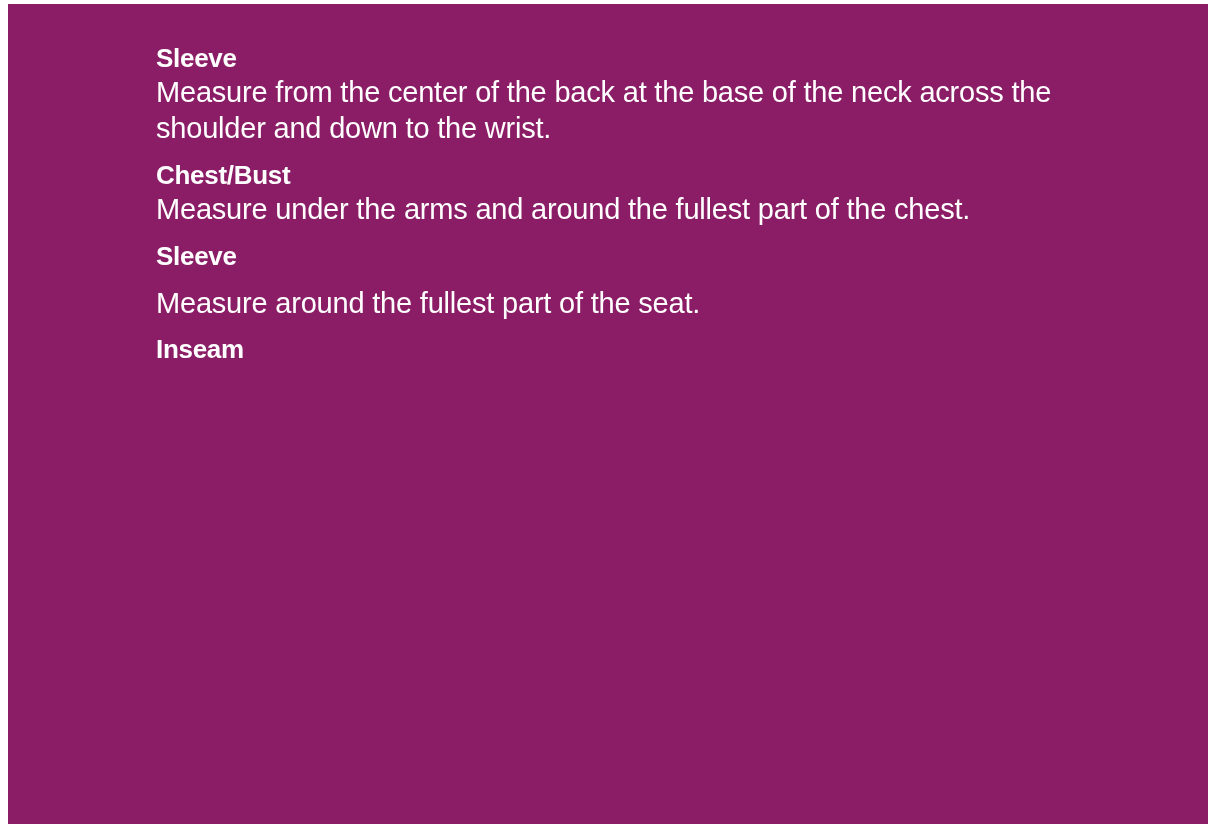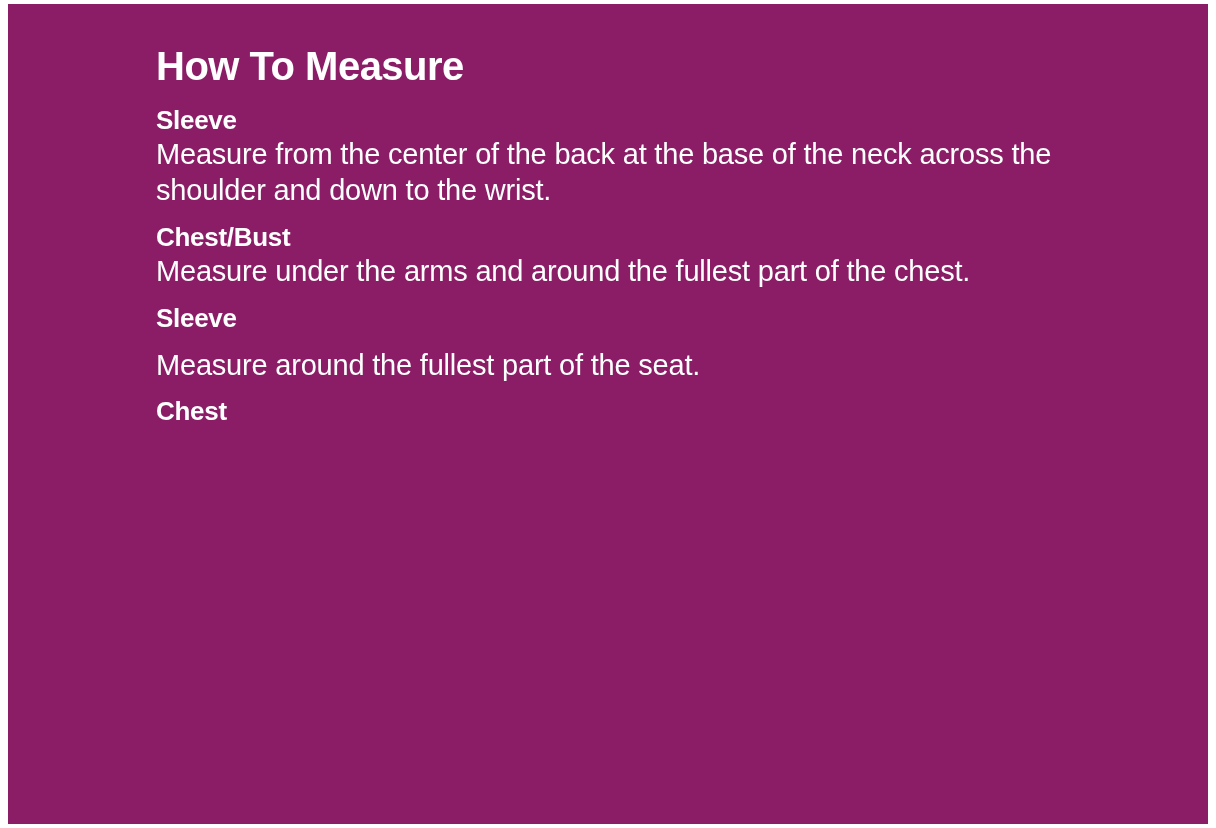--- a/index.html
+++ b/index.html
@@ -48,21 +48,20 @@
     font-weight: normal;
     line-height: 1.24;
     letter-spacing: -0.2px;
     max-width: 950px;
   }
 </style>
 </head>
 <body>
 
 <div class="panel">
-  <h1 class="panel-title">How To Measure</h1>
 
 
   <div class="entry">
     <div class="entry-term">Sleeve</div>
     <div class="entry-desc">Measure from the center of the back at the base of the neck across the shoulder and down to the wrist.</div>
   </div>
 
   <div class="entry">
     <div class="entry-term">Chest/Bust</div>
     <div class="entry-desc">Measure under the arms and around the fullest part of the chest.</div>
@@ -70,15 +69,15 @@
 
   <div class="entry">
     <div class="entry-term">Sleeve</div>
   </div>
 
   <div class="entry">
     <div class="entry-desc">Measure around the fullest part of the seat.</div>
   </div>
 
   <div class="entry">
-    <div class="entry-term">Chest</div>
+    <div class="entry-term">Inseam</div>
   </div>
 </div>
 
 </body></html>

